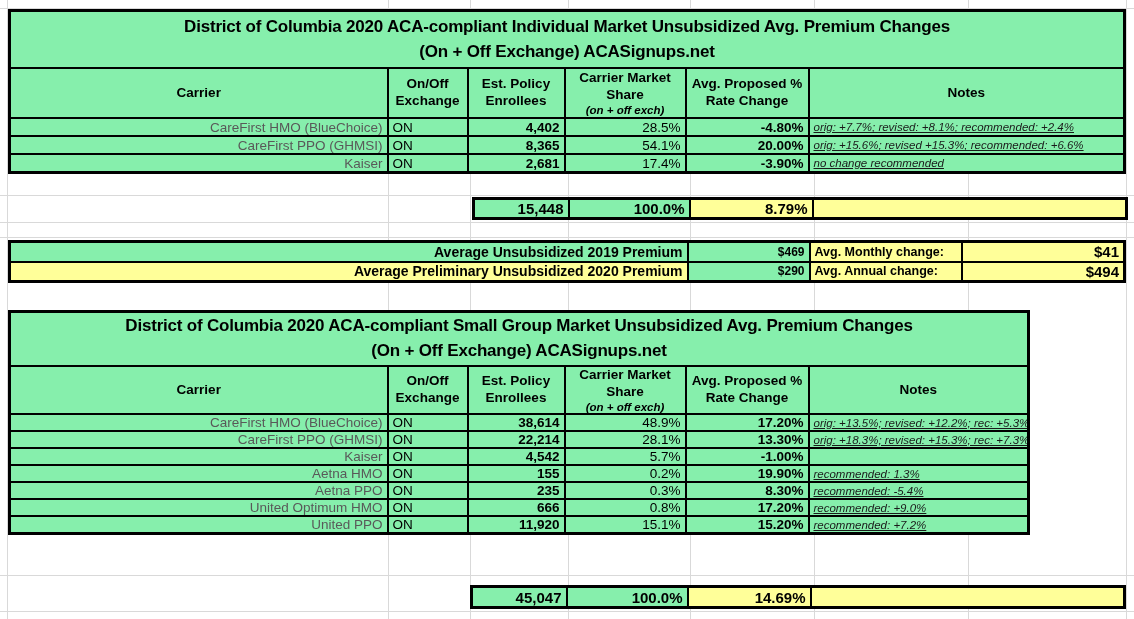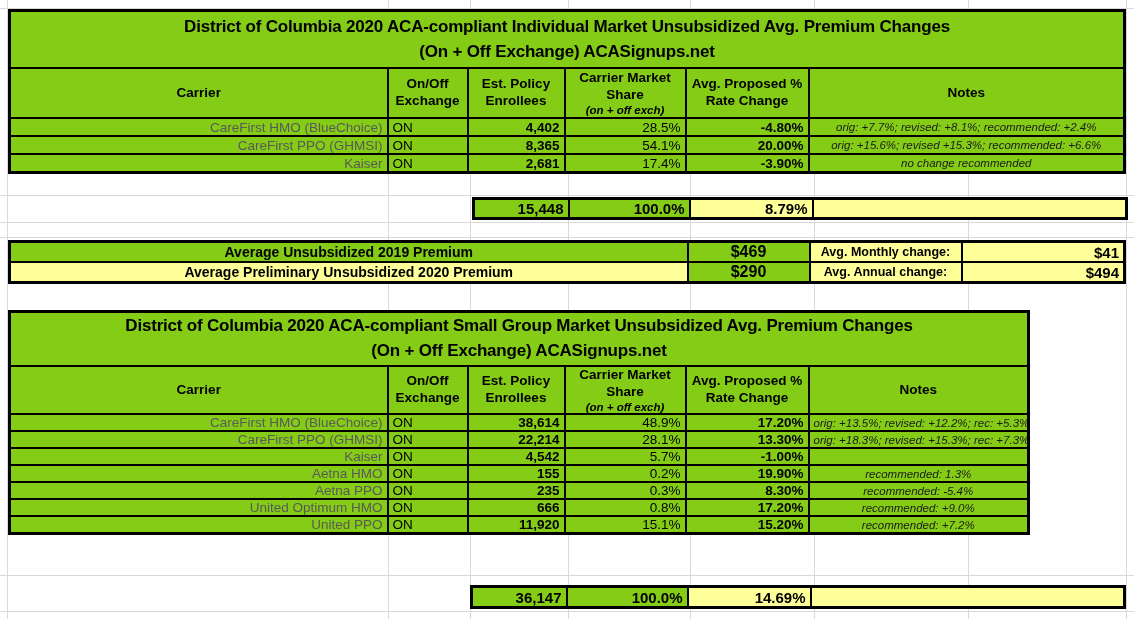--- a/index.html
+++ b/index.html
@@ -1,38 +1,38 @@
 <!DOCTYPE html>
 <html><head>
 <meta charset="utf-8">
 <style>
   html,body{margin:0;padding:0;background:#fff;}
   #sheet{position:relative;width:1134px;height:619px;background:#fff;overflow:hidden;
          font-family:"Liberation Sans", sans-serif;color:#000;}
   
   .vgrid{position:absolute;top:0;bottom:0;width:1px;background:#d9d9d9;z-index:0;}
   .hgrid{position:absolute;left:0;right:0;height:1px;background:#d9d9d9;z-index:0;}
-  table{border-collapse:collapse;table-layout:fixed;z-index:2;background:#84cc16;}
+  table{border-collapse:collapse;table-layout:fixed;z-index:2;background:#86efac;}
   .abs{position:absolute;z-index:2;}
   td{border:2px solid #000;padding:0 4px;overflow:hidden;white-space:nowrap;}
   .box{border:3px solid #000;}
   .title-cell{text-align:center;font-weight:bold;font-size:17px;letter-spacing:-0.2px;
               line-height:1.45;height:55px;white-space:normal;}
   .hdr{font-weight:bold;font-size:13.5px;text-align:center;white-space:normal;line-height:1.25;}
   .hdr .sub{font-style:italic;font-size:11.5px;line-height:1.1;display:block;}
   .carrier{color:#595959;text-align:right;font-size:13.5px;}
   .center{font-size:13.5px;}
   .num{text-align:right;font-size:13.5px;}
   .bold{font-weight:bold;}
-  .notes{font-style:italic;font-size:11.5px;text-align:center;color:#1a1a1a;}
+  .notes{font-style:italic;font-size:11.5px;color:#1a1a1a;text-decoration:underline;}
   .yellow{background:#FFFF99;}
   .tot{font-weight:bold;font-size:15px;text-align:right;}
-  .sumlabel{font-weight:bold;font-size:14px;text-align:center;}
-  .sumval{font-weight:bold;font-size:16px;text-align:center;}
-  .chglabel{font-weight:bold;font-size:12.5px;text-align:center;}
+  .sumlabel{font-weight:bold;font-size:14px;text-align:right;}
+  .sumval{font-weight:bold;font-size:12px;text-align:right;}
+  .chglabel{font-weight:bold;font-size:12.5px;}
   .chgval{font-weight:bold;font-size:15px;text-align:right;}
   tr.r18 td{height:15px;}
   tr.r19 td{height:16px;}
 </style>
 </head>
 <body>
 
 <div id="sheet">
 
   <div class="vgrid" style="left:7px"></div>
@@ -232,21 +232,21 @@
 
   <table class="abs box" style="left:470px;top:585px;width:656px">
     <colgroup>
         <col style="width:95px">
         <col style="width:121px">
         <col style="width:123px">
         <col>
       </colgroup>
     <tbody>
         <tr style="height:21px">
-      <td class="tot">36,147</td>
+      <td class="tot">45,047</td>
       <td class="tot">100.0%</td>
       <td class="tot yellow">14.69%</td>
       <td class="yellow"></td>
     </tr>
   </tbody>
     </table>
 
 </div>
 
 </body></html>

